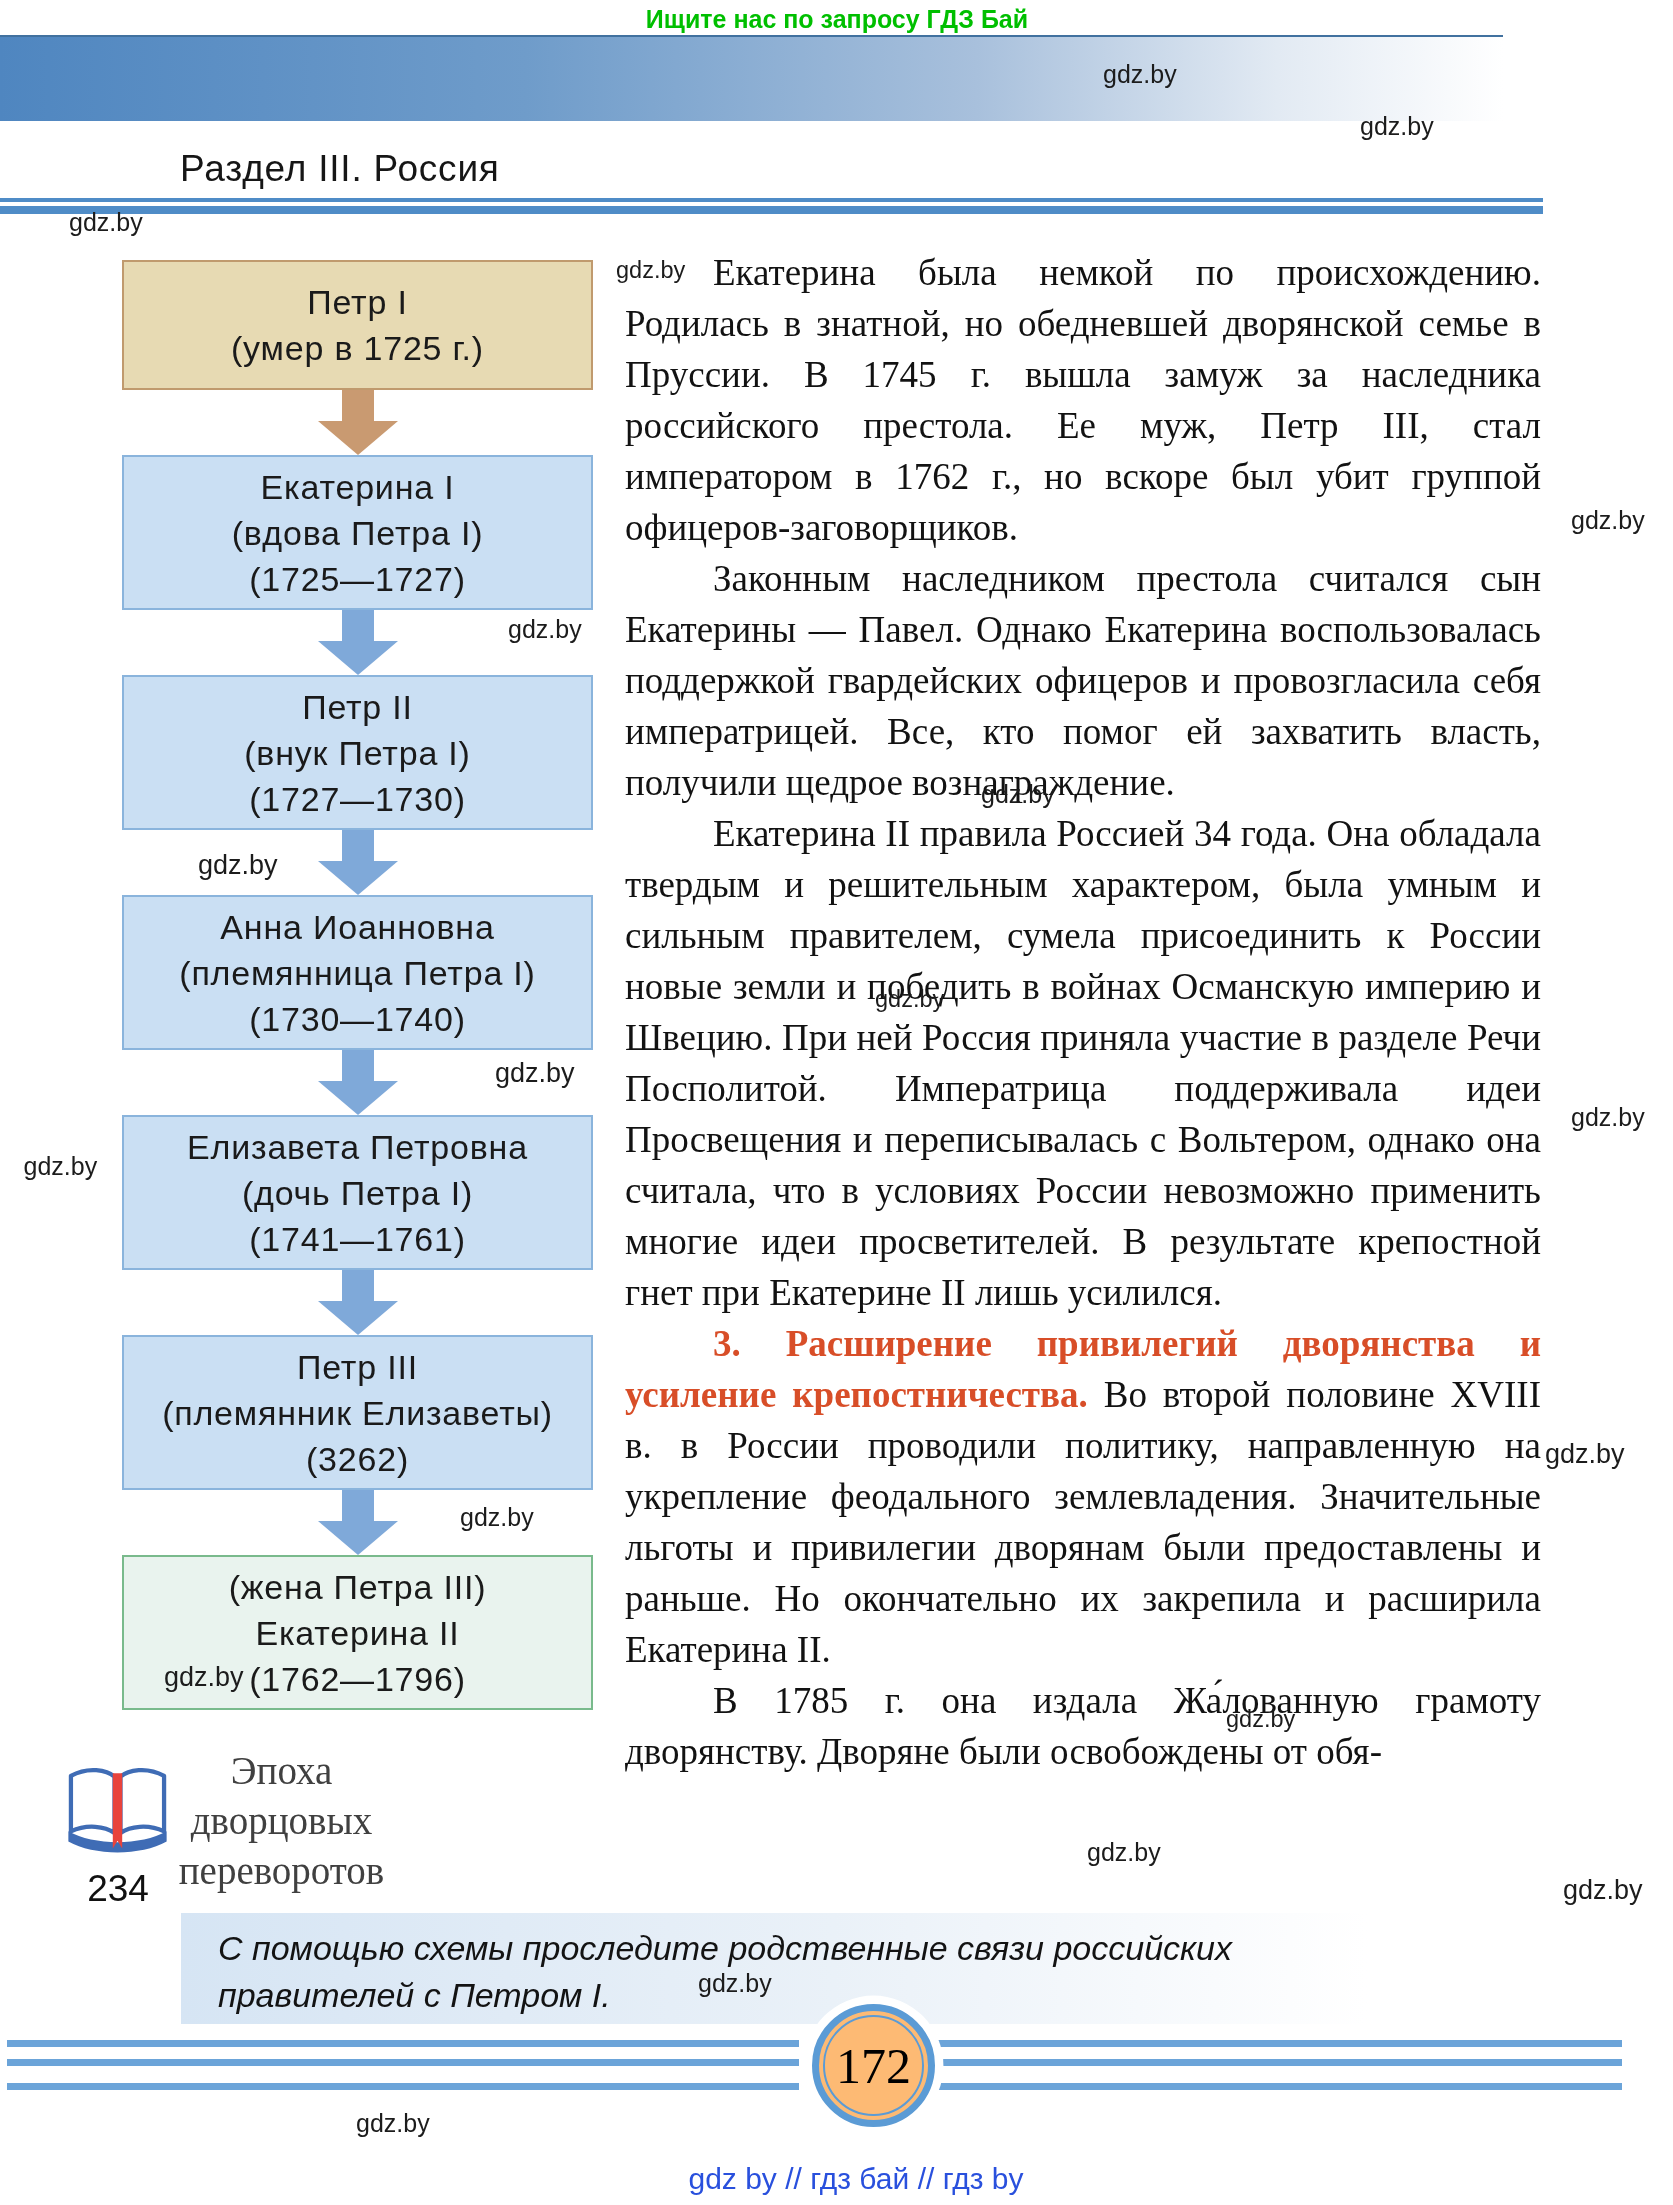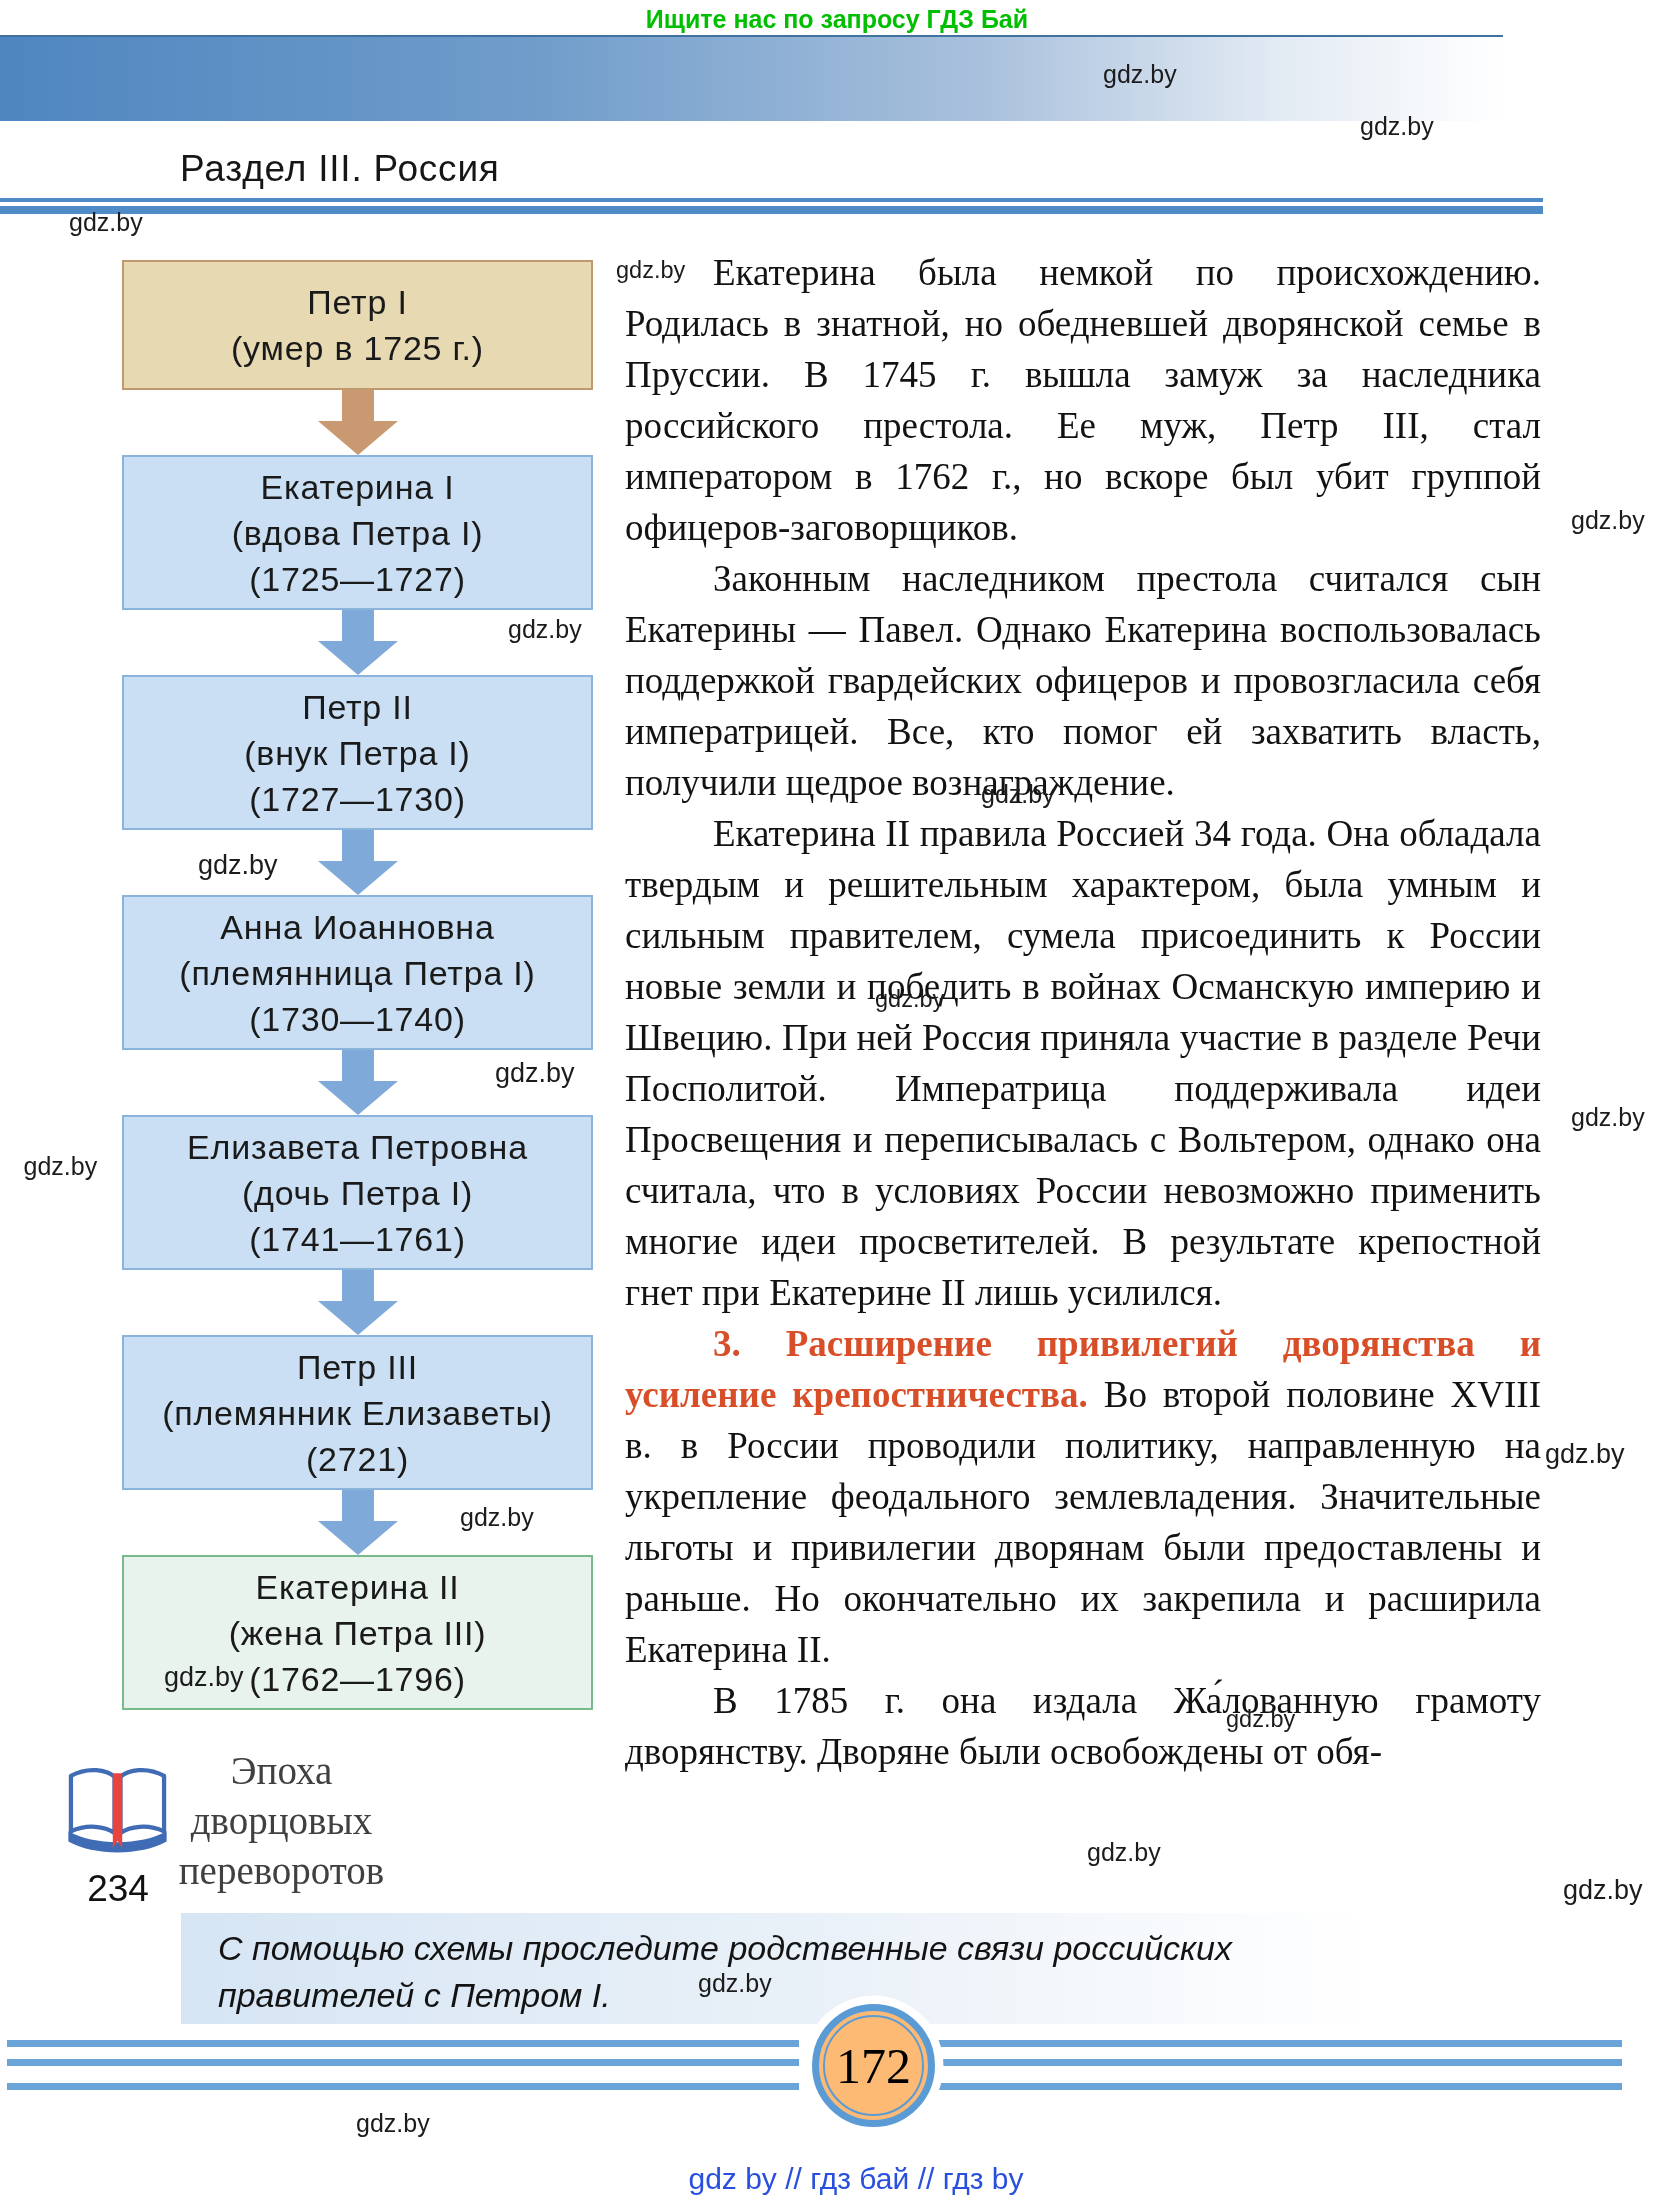--- a/index.html
+++ b/index.html
@@ -117,29 +117,29 @@
       <span>(дочь Петра I)</span>
       <span>(1741—1761)</span>
     </div>
     <div class="arrow blue">
         <div class="stem"></div>
         <div class="head"></div>
       </div>
     <div class="dbox blue h3">
       <span>Петр III</span>
       <span>(племянник Елизаветы)</span>
-      <span>(2721)</span>
+      <span>(3262)</span>
     </div>
     <div class="arrow blue">
         <div class="stem"></div>
         <div class="head"></div>
       </div>
     <div class="dbox green h3">
+      <span>(жена Петра III)</span>
       <span>Екатерина II</span>
-      <span>(жена Петра III)</span>
       <span>(1762—1796)</span>
     </div>
   </div>
 
   <div class="dcaption">
     <div>Эпоха дворцовых</div>
     <div>переворотов</div>
   </div>
   <div class="bookicon">
     <svg width="107" height="94" viewBox="0 0 125 110" xmlns="http://www.w3.org/2000/svg">

